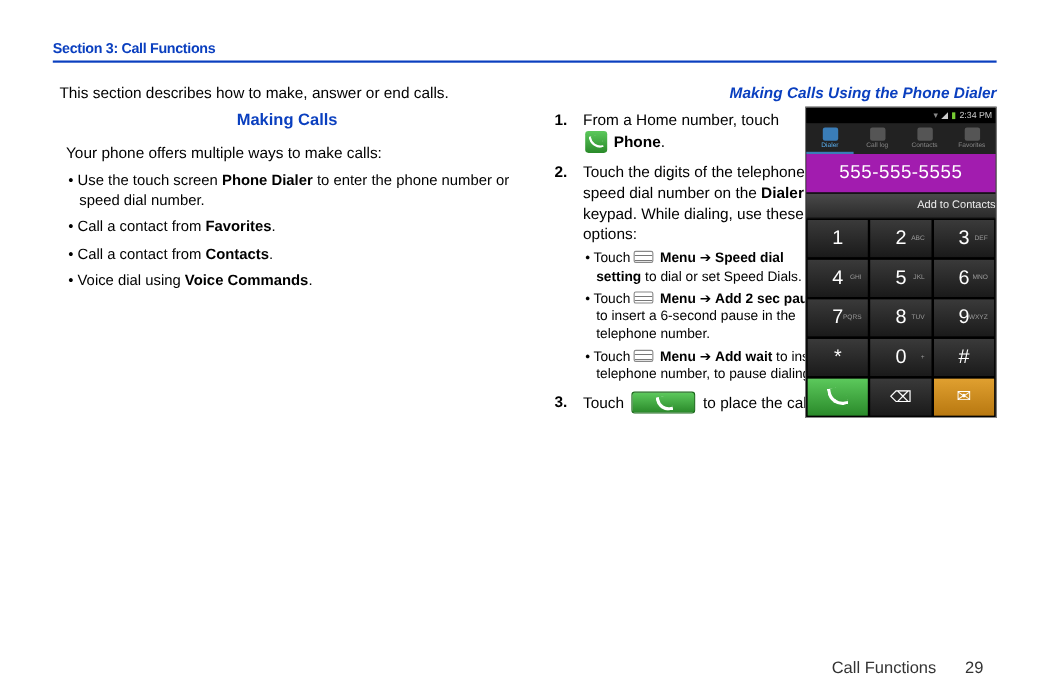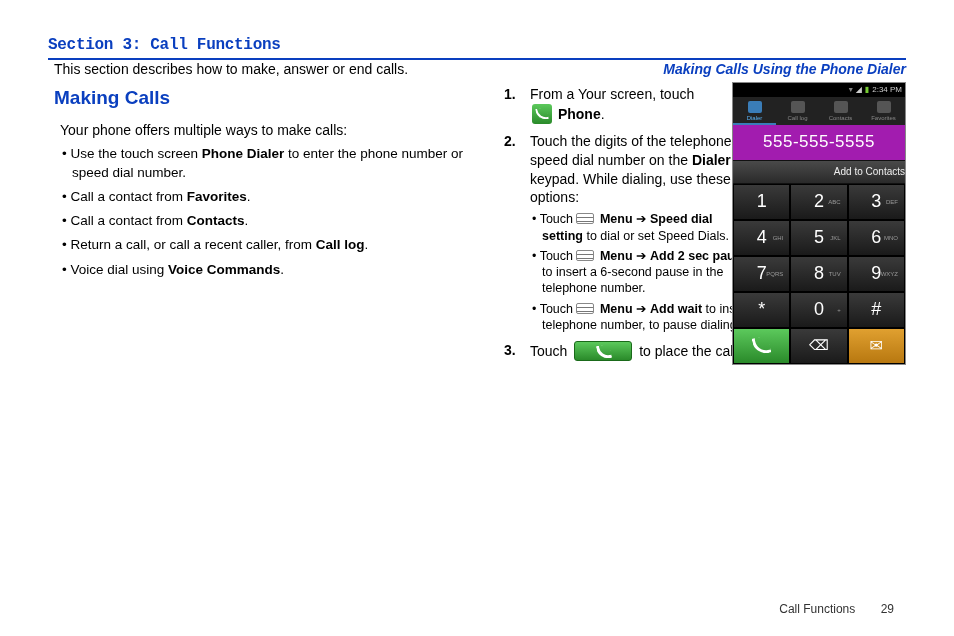--- a/index.html
+++ b/index.html
@@ -1,23 +1,23 @@
 <!DOCTYPE html>
 <html><head>
 <meta charset="utf-8">
 <style>
   * { box-sizing: border-box; margin: 0; padding: 0; }
   body { width: 954px; height: 636px; font-family: "Helvetica Neue", Arial, sans-serif; font-stretch: condensed; background: #fff; padding: 36px 48px 24px 48px; position: relative; }
-  .section-title { color: #0a3fbf; font-size: 16px; font-weight: 700; border-bottom: 2px solid #0a3fbf; padding-bottom: 4px; letter-spacing: -0.3px; font-family: Liberation Mono, monospace; }
+  .section-title { color: #0a3fbf; font-size: 13px; font-weight: 700; border-bottom: 2px solid #0a3fbf; padding-bottom: 4px; margin-bottom: 18px; letter-spacing: -0.3px; }
   .columns { display: flex; gap: 30px; }
   .col { flex: 1; font-size: 14px; line-height: 1.35; }
   .col-left { flex: 0 0 420px; }
   .col-right { flex: 1; position: relative; }
   .intro { margin-bottom: 6px; padding-left: 6px; }
-  .h-blue { color: #0a3fbf; font-weight: 700; font-size: 19px; margin: 4px 0 4px 6px; }
+  .h-blue { color: #0a3fbf; font-weight: 700; font-size: 15px; margin: 4px 0 4px 6px; text-align: center; }
   .h-blue-italic { color: #0a3fbf; font-weight: 700; font-style: italic; font-size: 14px; margin: 0 0 6px 0; text-align: right; }
   .sub { margin: 10px 0 6px 12px; }
   ul.bullets { list-style: none; padding-left: 14px; }
   ul.bullets li { padding-left: 10px; text-indent: -10px; margin-bottom: 6px; font-size: 13.5px; }
   ul.bullets li::before { content: "• "; }
   ol.steps { list-style: none; padding-left: 0; counter-reset: step; }
   ol.steps > li { counter-increment: step; position: relative; padding-left: 32px; margin-bottom: 8px; font-size: 14px; }
   ol.steps > li::before { content: counter(step) "."; position: absolute; left: 6px; font-weight: 700; }
   ul.sub-bullets { list-style: none; padding-left: 0; margin-top: 4px; }
   ul.sub-bullets li { padding-left: 12px; text-indent: -10px; margin-bottom: 4px; font-size: 12.5px; line-height: 1.3; font-stretch: extra-condensed; }
@@ -42,21 +42,21 @@
   .action-call { background: linear-gradient(#5cc95c,#2a8a2a); color: #fff; }
   .action-mid { background: linear-gradient(#3a3a3a,#1a1a1a); color: #fff; }
   .action-msg { background: linear-gradient(#e0a030,#b87810); color: #fff; }
   .inline-icon { display: inline-block; width: 20px; height: 20px; vertical-align: -5px; border-radius: 3px; margin: 0 2px; position: relative; }
   .phone-icon-green { background: linear-gradient(#5cc95c,#2a8a2a); }
   .phone-icon-green::after { content: ""; position: absolute; left: 4px; top: 4px; width: 10px; height: 10px; border: 2.5px solid #fff; border-radius: 0 0 0 11px; border-top: none; border-right: none; transform: rotate(-10deg); }
   .menu-icon { display: inline-block; width: 18px; height: 11px; vertical-align: -1px; background: linear-gradient(#fff 0 3px, #777 3px 4px, #fff 4px 7px, #777 7px 8px, #fff 8px 11px); border: 1px solid #888; border-radius: 2px; margin: 0 2px 0 0; }
   .call-button-inline { display: inline-block; width: 58px; height: 20px; background: linear-gradient(#5cc95c,#2a8a2a); border: 1px solid #1a6a1a; border-radius: 3px; vertical-align: -5px; margin: 0 3px; position: relative; }
   .call-button-inline::after { content: ""; position: absolute; left: 22px; top: 3px; width: 11px; height: 11px; border: 3px solid #fff; border-radius: 0 0 0 12px; border-top: none; border-right: none; transform: rotate(-10deg); }
   .narrow-text { max-width: 220px; }
-  .footer { position: absolute; bottom: 20px; right: 60px; font-size: 12px; color: #333; }
+  .footer { position: absolute; bottom: 20px; right: 60px; font-size: 15px; color: #333; }
   .footer .pn { margin-left: 22px; }
   .step3 { font-size:15px; }
   .bk-icon::before { content:"⌫"; font-size:14px; }
   .env-icon::before { content:"✉"; font-size:16px; }
   .call-icon::before { content:""; display:block; width:14px; height:14px; border:3px solid #fff; border-top:none; border-right:none; border-radius:0 0 0 14px; transform:rotate(-10deg); }
 </style>
 </head>
 <body>
 
 <div class="section-title">Section 3: Call Functions</div>
@@ -64,31 +64,30 @@
 <div class="columns">
 
   <div class="col col-left">
     <p class="intro">This section describes how to make, answer or end calls.</p>
     <h3 class="h-blue">Making Calls</h3>
     <p class="sub">Your phone offers multiple ways to make calls:</p>
     <ul class="bullets">
       <li><span>Use the touch screen </span><b>Phone Dialer</b><span> to enter the phone number or speed dial number.</span></li>
       <li><span>Call a contact from </span><b>Favorites</b><span>.</span></li>
       <li><span>Call a contact from </span><b>Contacts</b><span>.</span></li>
-      <li><span>Return a call, or call a recent caller, from </span><b>Call log</b><span>.</span></li>
       <li><span>Voice dial using </span><b>Voice Commands</b><span>.</span></li>
     </ul>
   </div>
 
   <div class="col col-right">
     <h4 class="h-blue-italic">Making Calls Using the Phone Dialer</h4>
 
     <ol class="steps">
       <li class="narrow-text">
-        <span>From a Your screen, touch </span><br>
+        <span>From a Home number, touch </span><br>
         <span class="inline-icon phone-icon-green"></span><b> Phone</b><span>.</span>
       </li>
       <li>
         <div class="narrow-text">
         <span>Touch the digits of the telephone or speed dial number on the </span><b>Dialer</b><span> keypad. While dialing, use these options:</span>
         </div>
         <ul class="sub-bullets">
           <li class="narrow-text">
             <span>Touch </span><span class="menu-icon"></span><b> Menu</b><span> ➔ </span><b>Speed dial setting</b><span> to dial or set Speed Dials.</span>
           </li>

